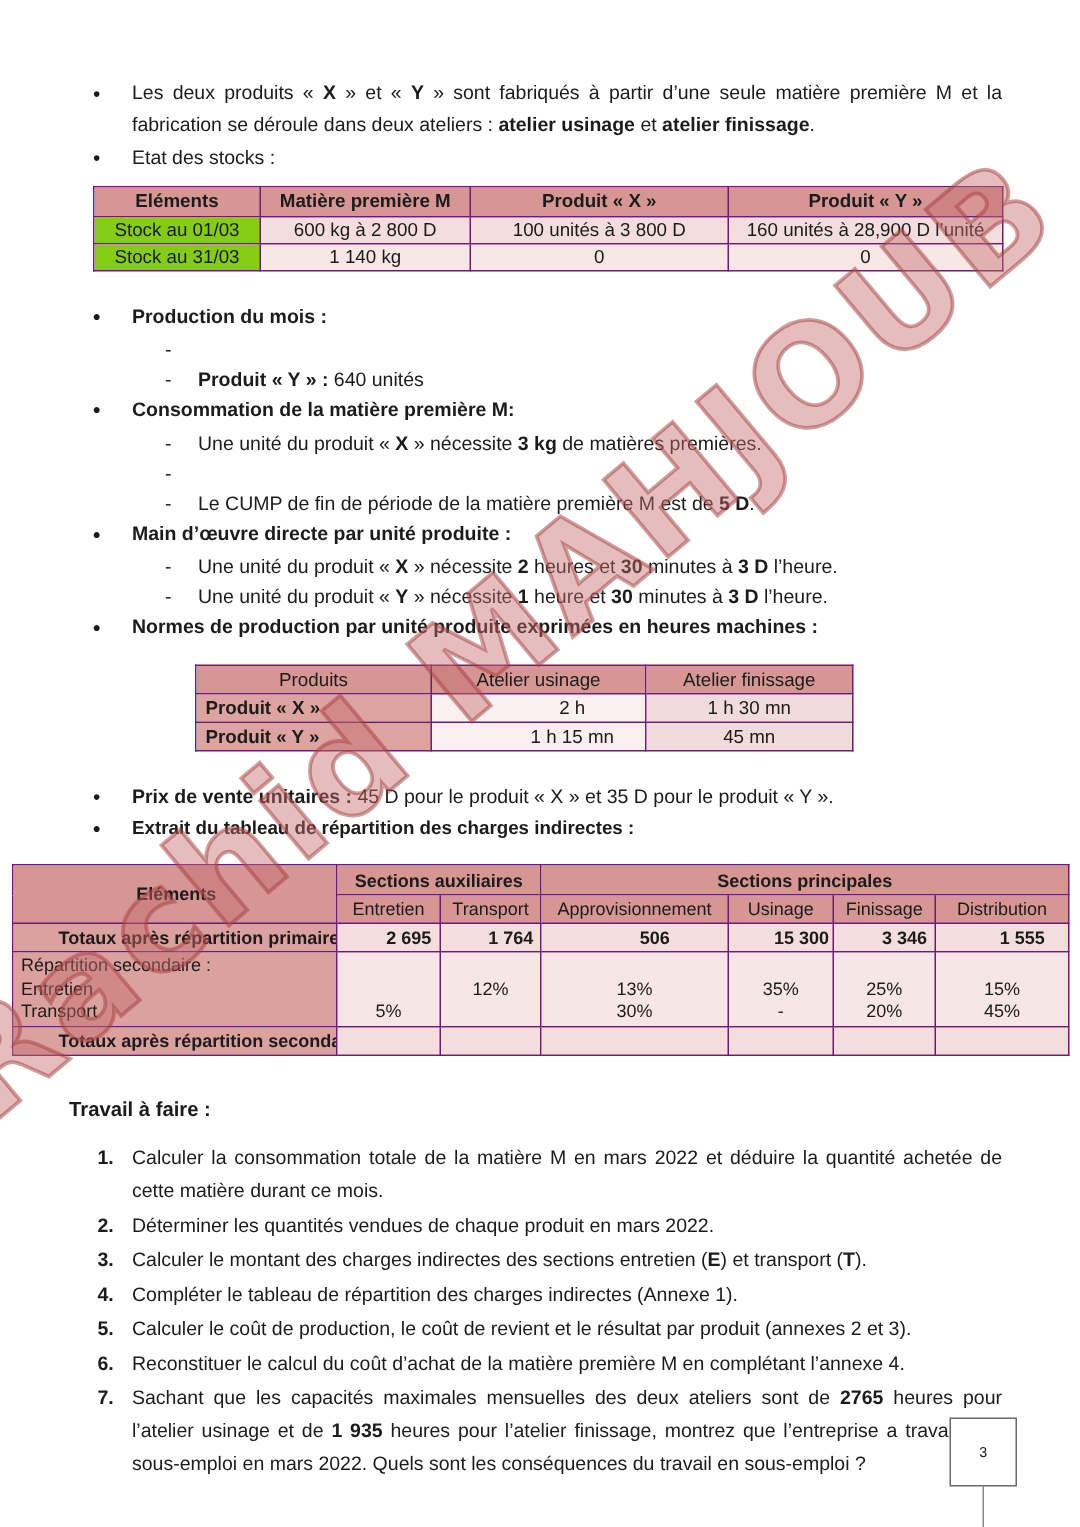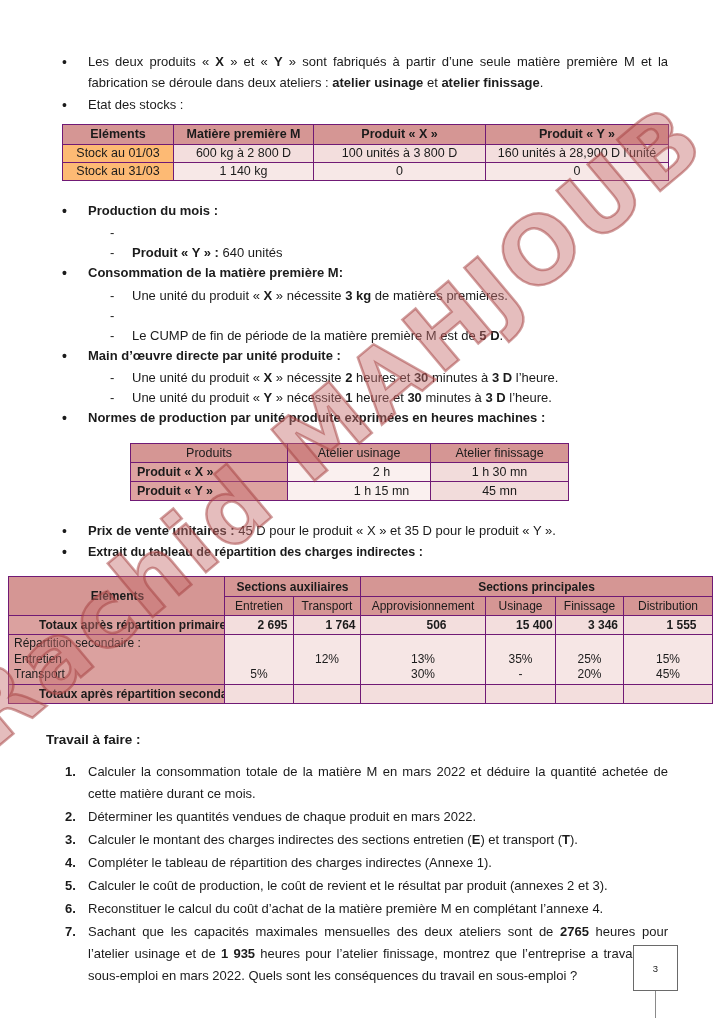--- a/index.html
+++ b/index.html
@@ -22,21 +22,21 @@
   .dash { flex:none; width:22px; }
 
   
   table { border-collapse:collapse; table-layout:fixed; }
   td,th { border:1px solid #701a75; padding:0 3px; overflow:hidden; white-space:nowrap; }
 
   
   .t1 { width:606px; margin:8px 0 0 0; font-size:12.5px; }
   .t1 th { background:#d59694; font-weight:bold; height:19px; text-align:center; }
   .t1 td { height:17px; text-align:center; }
-  .t1 .lbl { background:#fdba74; }
+  .t1 .lbl { background:#84cc16; }
   .t1 .r0 td.val { background:#f3dedd; }
   .t1 .r1 td.val { background:#f7e8e7; }
 
   .gap-lg { height:20px; }
 
   
   .t2 { width:438px; margin:14px 0 0 68px; font-size:12.5px; }
   .t2 th { background:#d59694; font-weight:normal; height:18px; text-align:center; }
   .t2 td { height:18px; }
   .t2 .lbl { background:#dda3a0; font-weight:bold; padding-left:6px; }
@@ -232,21 +232,21 @@
       <td>Approvisionnement</td>
       <td>Usinage</td>
       <td>Finissage</td>
       <td>Distribution</td>
     </tr>
     <tr class="totrow">
       <td class="lblcol">Totaux après répartition primaire</td>
       <td>2 695</td>
       <td>1 764</td>
       <td>506</td>
-      <td>15 400</td>
+      <td>15 300</td>
       <td>3 346</td>
       <td>1 555</td>
     </tr>
     <tr class="secrow">
       <td class="lblcol">
         <div class="ln">Répartition secondaire :</div>
         <div class="ln">Entretien</div>
         <div class="ln">Transport</div>
       </td>
       <td>

